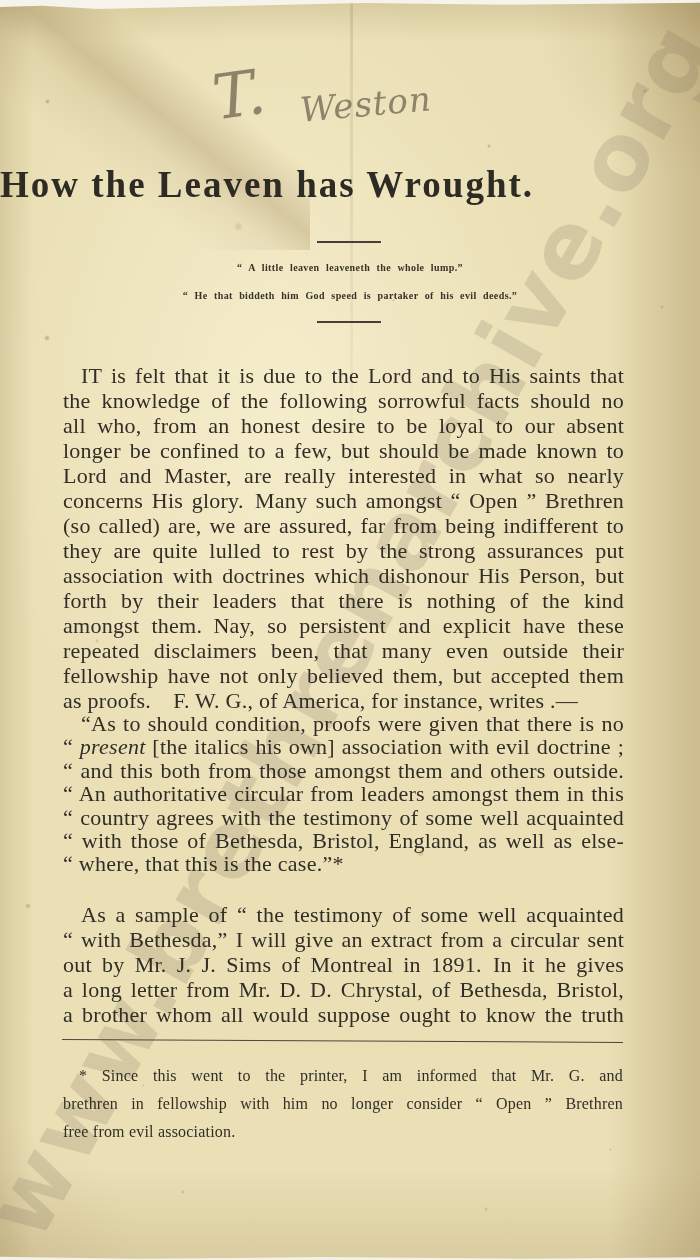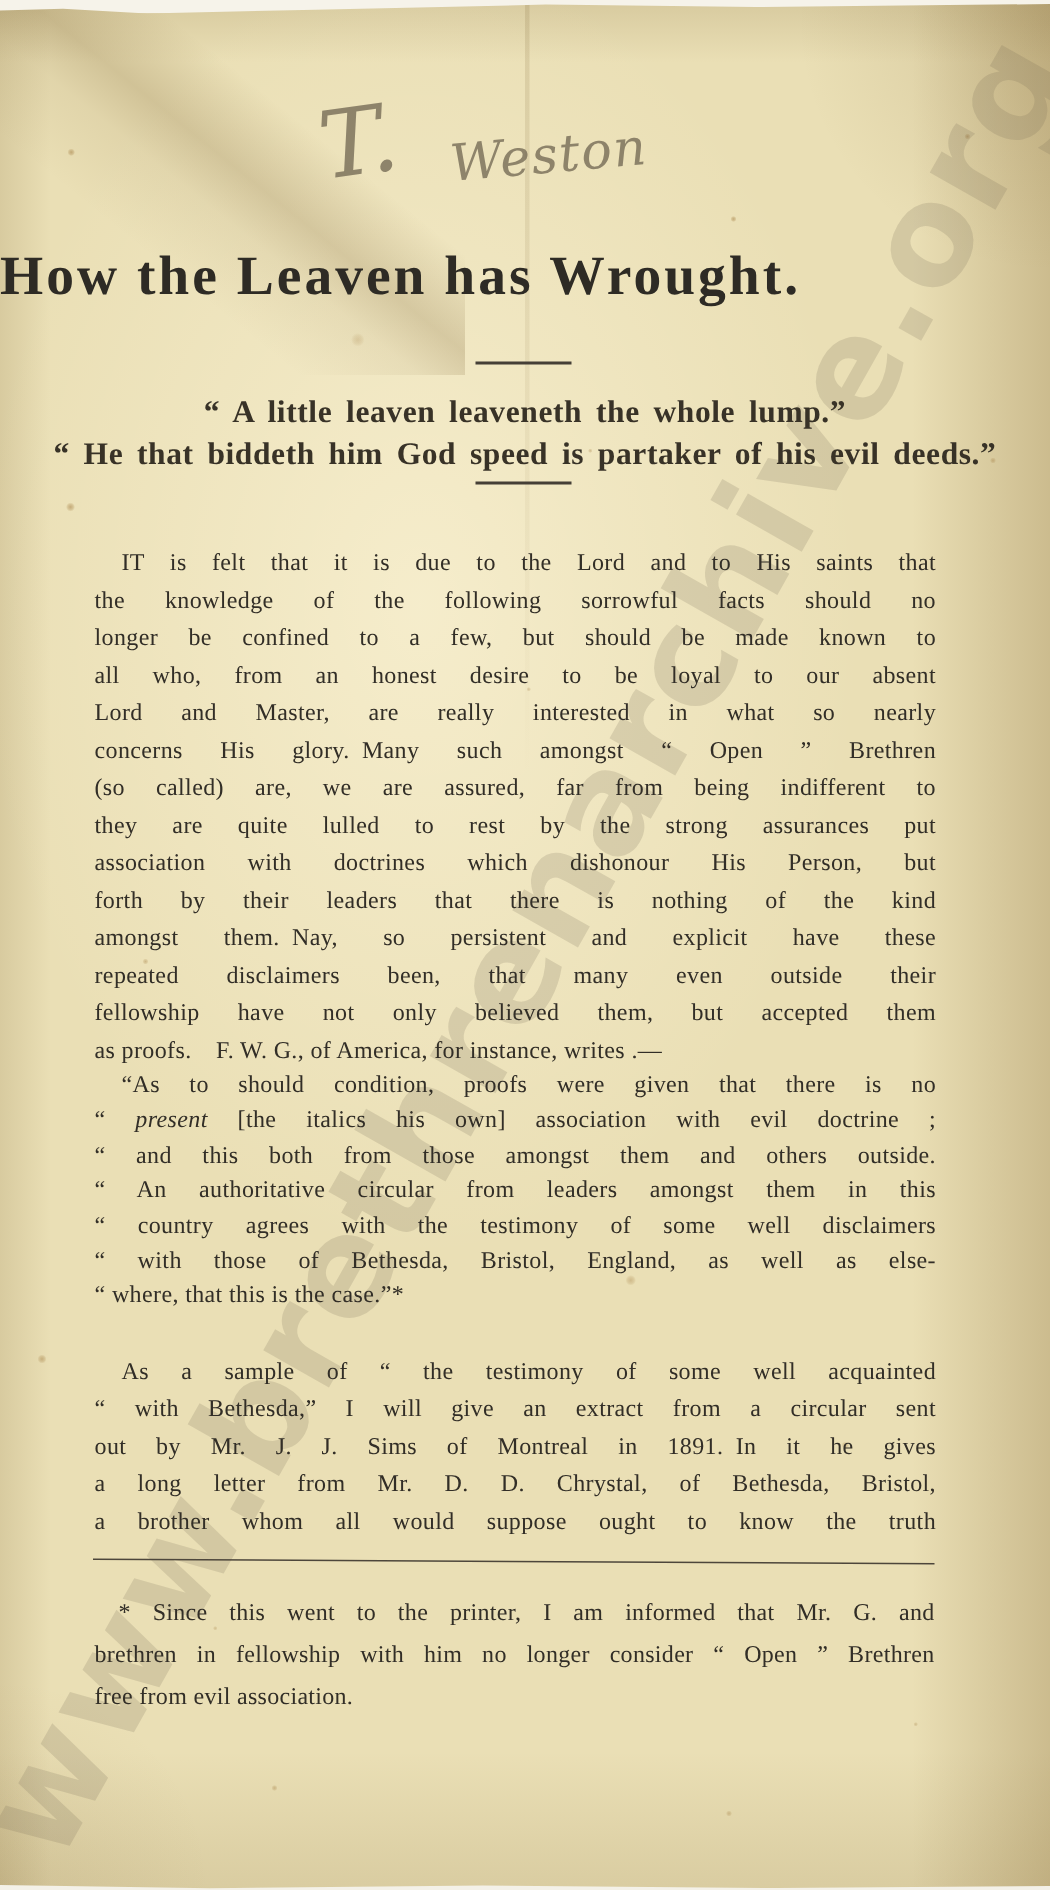--- a/index.html
+++ b/index.html
@@ -39,23 +39,23 @@
   .handwriting { position:absolute; left:0; top:0; z-index:4; color:rgba(118,108,86,0.80);
     font-family:"DejaVu Serif", serif; font-style:italic; }
   .hw-initial { position:absolute; left:213px; top:58px; font-size:62px; transform:rotate(-8deg); }
   .hw-surname { position:absolute; left:300px; top:84px; font-size:34px; letter-spacing:1px; transform:rotate(-5deg); }
   
   .title { position:absolute; top:163px; left:0; right:0; z-index:4; margin:0; text-align:left;
     font-size:37px; font-weight:700; letter-spacing:2px; color:#2e2b25; }
   .rule { position:absolute; left:317px; width:64px; border-top:2px solid #453f36; z-index:4; }
   .rule1 { top:241px; } .rule2 { top:321px; }
   .epigraph { position:absolute; left:0; right:0; z-index:4; text-align:center;
-    font-size:21px; font-weight:bold; letter-spacing:0.4px; word-spacing:3.5px; color:#383227; }
+    font-size:10px; font-weight:bold; letter-spacing:0.4px; word-spacing:3.5px; color:#383227; }
   .e1 { top:262px; } .e2 { top:290px; }
-  .para { position:absolute; left:63px; width:561px; z-index:4; font-size:16px; letter-spacing:0.25px; }
+  .para { position:absolute; left:63px; width:561px; z-index:4; font-size:22px; letter-spacing:0.25px; }
   .para1 { top:363px; line-height:25px; }
   .para2 { top:712px; line-height:23.4px; }
   .para3 { top:882px; line-height:25px;margin-top:20px; }
   .line { text-align:justify; text-align-last:justify; }
   .line.align-left { text-align:left; text-align-last:left; }
   .line.indent { text-indent:18px; }
   .line em { font-style:italic; }
   .footrule { position:absolute; left:62px; top:1039px; width:561px; z-index:4;
     border-top:1.6px solid #4d463b; transform:rotate(0.3deg); transform-origin:left center; }
   .footnote { position:absolute; left:63px; width:560px; top:1062px; z-index:4;
@@ -97,39 +97,39 @@
 
   <h1 class="title">How the Leaven has Wrought.</h1>
   <div class="rule rule1"></div>
   <div class="epigraph e1">“ A little leaven leaveneth the whole lump.”</div>
   <div class="epigraph e2">“ He that biddeth him God speed is partaker of his evil deeds.”</div>
   <div class="rule rule2"></div>
 
   <div class="para para1">
       <div class="line indent">IT is felt that it is due to the Lord and to His saints that</div>
       <div class="line">the knowledge of the following sorrowful facts should no</div>
+      <div class="line">all who, from an honest desire to be loyal to our absent</div>
       <div class="line">longer be confined to a few, but should be made known to</div>
-      <div class="line">all who, from an honest desire to be loyal to our absent</div>
       <div class="line">Lord and Master, are really interested in what so nearly</div>
       <div class="line">concerns His glory. Many such amongst “ Open ” Brethren</div>
       <div class="line">(so called) are, we are assured, far from being indifferent to</div>
       <div class="line">they are quite lulled to rest by the strong assurances put</div>
       <div class="line">association with doctrines which dishonour His Person, but</div>
       <div class="line">forth by their leaders that there is nothing of the kind</div>
       <div class="line">amongst them. Nay, so persistent and explicit have these</div>
       <div class="line">repeated disclaimers been, that many even outside their</div>
       <div class="line">fellowship have not only believed them, but accepted them</div>
       <div class="line align-left">as proofs. F. W. G., of America, for instance, writes .—</div>
     </div>
   <div class="para para2">
       <div class="line indent">“As to should condition, proofs were given that there is no</div>
       <div class="line"><span>“ </span><em>present</em><span> [the italics his own] association with evil doctrine ;</span></div>
       <div class="line">“ and this both from those amongst them and others outside.</div>
       <div class="line">“ An authoritative circular from leaders amongst them in this</div>
-      <div class="line">“ country agrees with the testimony of some well disclaimers</div>
+      <div class="line">“ country agrees with the testimony of some well acquainted</div>
       <div class="line">“ with those of Bethesda, Bristol, England, as well as else-</div>
       <div class="line align-left">“ where, that this is the case.”*</div>
     </div>
   <div class="para para3">
       <div class="line indent">As a sample of “ the testimony of some well acquainted</div>
       <div class="line">“ with Bethesda,” I will give an extract from a circular sent</div>
       <div class="line">out by Mr. J. J. Sims of Montreal in 1891. In it he gives</div>
       <div class="line">a long letter from Mr. D. D. Chrystal, of Bethesda, Bristol,</div>
       <div class="line">a brother whom all would suppose ought to know the truth</div>
     </div>

